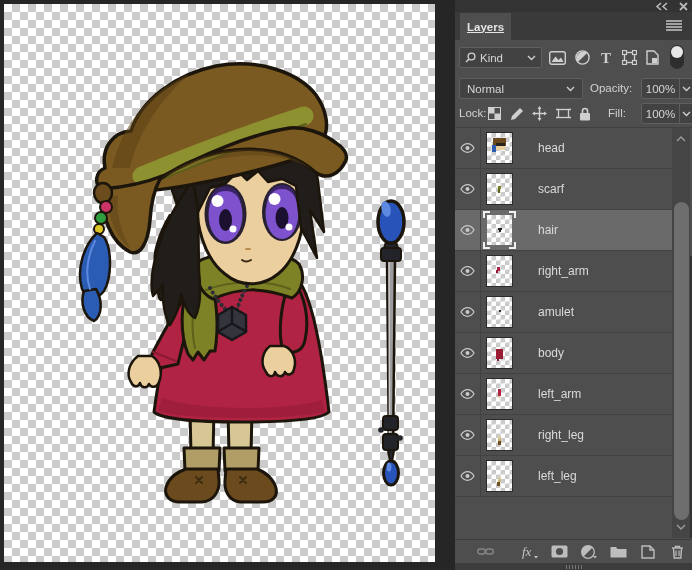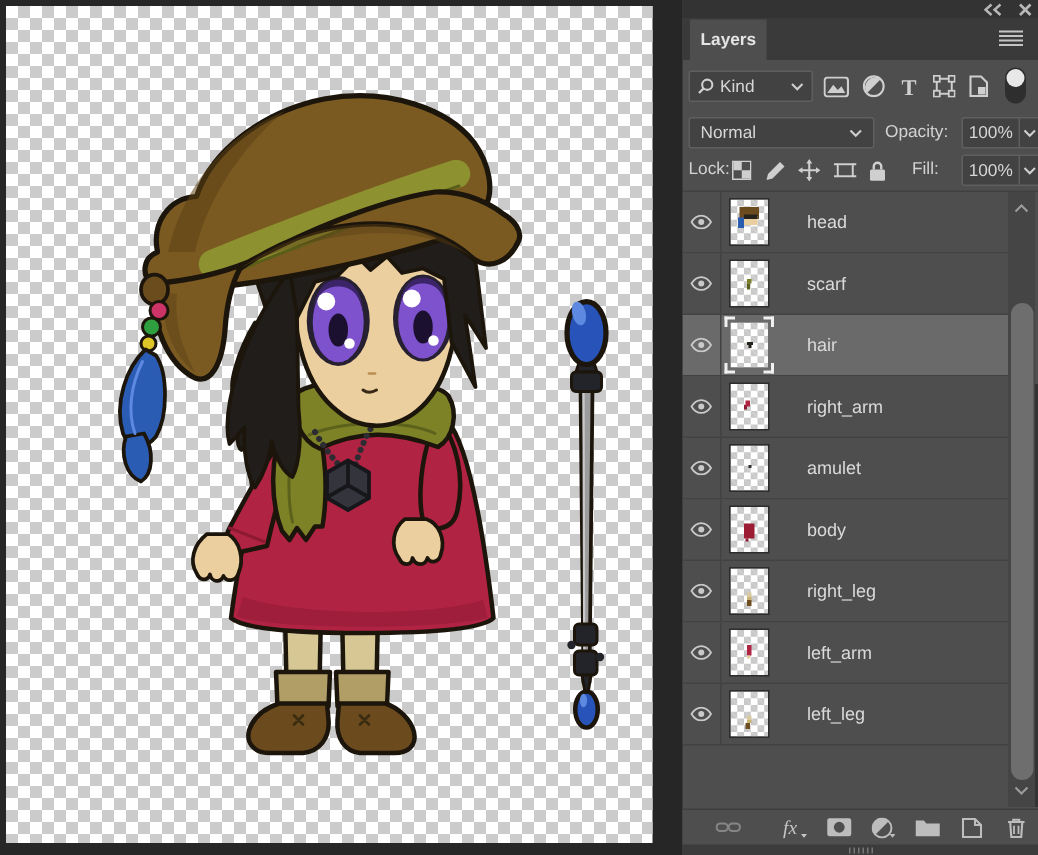--- a/index.html
+++ b/index.html
@@ -11,21 +11,21 @@
       linear-gradient(45deg,#cbcbcb 25%,transparent 25%,transparent 75%,#cbcbcb 75%),
       linear-gradient(45deg,#cbcbcb 25%,transparent 25%,transparent 75%,#cbcbcb 75%);
     background-size:16px 16px;
     background-position:0 0,8px 8px;
   }
   .canvas svg { position:absolute; left:0; top:0; width:100%; height:100%; }
   .panel { position:absolute; left:455px; top:0; width:237px; height:570px; background:#4e4e4e; }
   .top-strip { position:absolute; left:0; top:0; width:237px; height:12px; background:#333; }
   .top-strip .icons { position:absolute; right:4px; top:2px; display:flex; gap:10px; }
   .tabbar { position:absolute; left:0; top:12px; width:237px; height:28px; background:#3a3a3a; }
-  .tab { position:absolute; left:5px; top:1px; height:27px; background:#4e4e4e; padding:0 7px; display:flex; align-items:center; font-size:11.5px; font-weight:bold; color:#e4e4e4; }
+  .tab { position:absolute; left:5px; top:1px; height:27px; background:#4e4e4e; padding:0 7px; display:flex; align-items:center; font-size:11.5px; font-weight:bold; color:#e4e4e4;text-decoration:underline; }
   .menu-btn { position:absolute; right:10px; top:8px; }
   .ctl { position:absolute; background:#424242; border:1px solid #5f5f5f; border-radius:2px; color:#d6d6d6; font-size:11.5px; display:flex; align-items:center; }
   .kind-dd { left:4px; top:47px; width:83px; height:21px; padding:0 5px; gap:4px; }
   .kind-dd .chev { margin-left:auto; }
   .blend-dd { left:4px; top:78px; width:124px; height:21px; padding:0 7px; }
   .blend-dd .chev { margin-left:auto; }
   .valbox { width:53px; height:21px; }
   .valbox .val { flex:1; text-align:center; font-size:11.5px; }
   .valbox .chevcell { width:14px; align-self:stretch; border-left:1px solid #5f5f5f; display:flex; align-items:center; justify-content:center; }
   .op-box { left:186px; top:78px; }
@@ -378,39 +378,39 @@
   </div>
 
   <div class="layer-row">
     <div class="eye-cell">
       <svg class="icon" width="15" height="10" viewBox="0 0 15 10">
               <path d="M1,5 C3,1.6 5,0.7 7.5,0.7 C10,0.7 12,1.6 14,5 C12,8.4 10,9.3 7.5,9.3 C5,9.3 3,8.4 1,5 Z" stroke="#c9c9c9" stroke-width="1.2" fill="none"></path>
               <circle cx="7.5" cy="5" r="2" fill="#c9c9c9"></circle>
             </svg>
     </div>
     <div class="thumb">
+            <div class="px" style="left: 11px; top: 10px; width: 3px; height: 7px; background: rgb(176, 35, 66);"></div>
+            <div class="px" style="left: 11px; top: 17px; width: 2px; height: 2px; background: rgb(233, 207, 159);"></div>
+          </div>
+    <span class="layer-label">left_arm</span>
+  </div>
+
+  <div class="layer-row">
+    <div class="eye-cell">
+      <svg class="icon" width="15" height="10" viewBox="0 0 15 10">
+              <path d="M1,5 C3,1.6 5,0.7 7.5,0.7 C10,0.7 12,1.6 14,5 C12,8.4 10,9.3 7.5,9.3 C5,9.3 3,8.4 1,5 Z" stroke="#c9c9c9" stroke-width="1.2" fill="none"></path>
+              <circle cx="7.5" cy="5" r="2" fill="#c9c9c9"></circle>
+            </svg>
+    </div>
+    <div class="thumb">
             <div class="px" style="left: 11px; top: 16px; width: 3px; height: 3px; background: rgb(216, 201, 160);"></div>
             <div class="px" style="left: 11px; top: 19px; width: 3px; height: 2px; background: rgb(200, 180, 117);"></div>
             <div class="px" style="left: 11px; top: 21px; width: 3px; height: 4px; background: rgb(111, 78, 34);"></div>
           </div>
     <span class="layer-label">right_leg</span>
-  </div>
-
-  <div class="layer-row">
-    <div class="eye-cell">
-      <svg class="icon" width="15" height="10" viewBox="0 0 15 10">
-              <path d="M1,5 C3,1.6 5,0.7 7.5,0.7 C10,0.7 12,1.6 14,5 C12,8.4 10,9.3 7.5,9.3 C5,9.3 3,8.4 1,5 Z" stroke="#c9c9c9" stroke-width="1.2" fill="none"></path>
-              <circle cx="7.5" cy="5" r="2" fill="#c9c9c9"></circle>
-            </svg>
-    </div>
-    <div class="thumb">
-            <div class="px" style="left: 11px; top: 10px; width: 3px; height: 7px; background: rgb(176, 35, 66);"></div>
-            <div class="px" style="left: 11px; top: 17px; width: 2px; height: 2px; background: rgb(233, 207, 159);"></div>
-          </div>
-    <span class="layer-label">left_arm</span>
   </div>
 
   <div class="layer-row">
     <div class="eye-cell">
       <svg class="icon" width="15" height="10" viewBox="0 0 15 10">
               <path d="M1,5 C3,1.6 5,0.7 7.5,0.7 C10,0.7 12,1.6 14,5 C12,8.4 10,9.3 7.5,9.3 C5,9.3 3,8.4 1,5 Z" stroke="#c9c9c9" stroke-width="1.2" fill="none"></path>
               <circle cx="7.5" cy="5" r="2" fill="#c9c9c9"></circle>
             </svg>
     </div>
     <div class="thumb">

